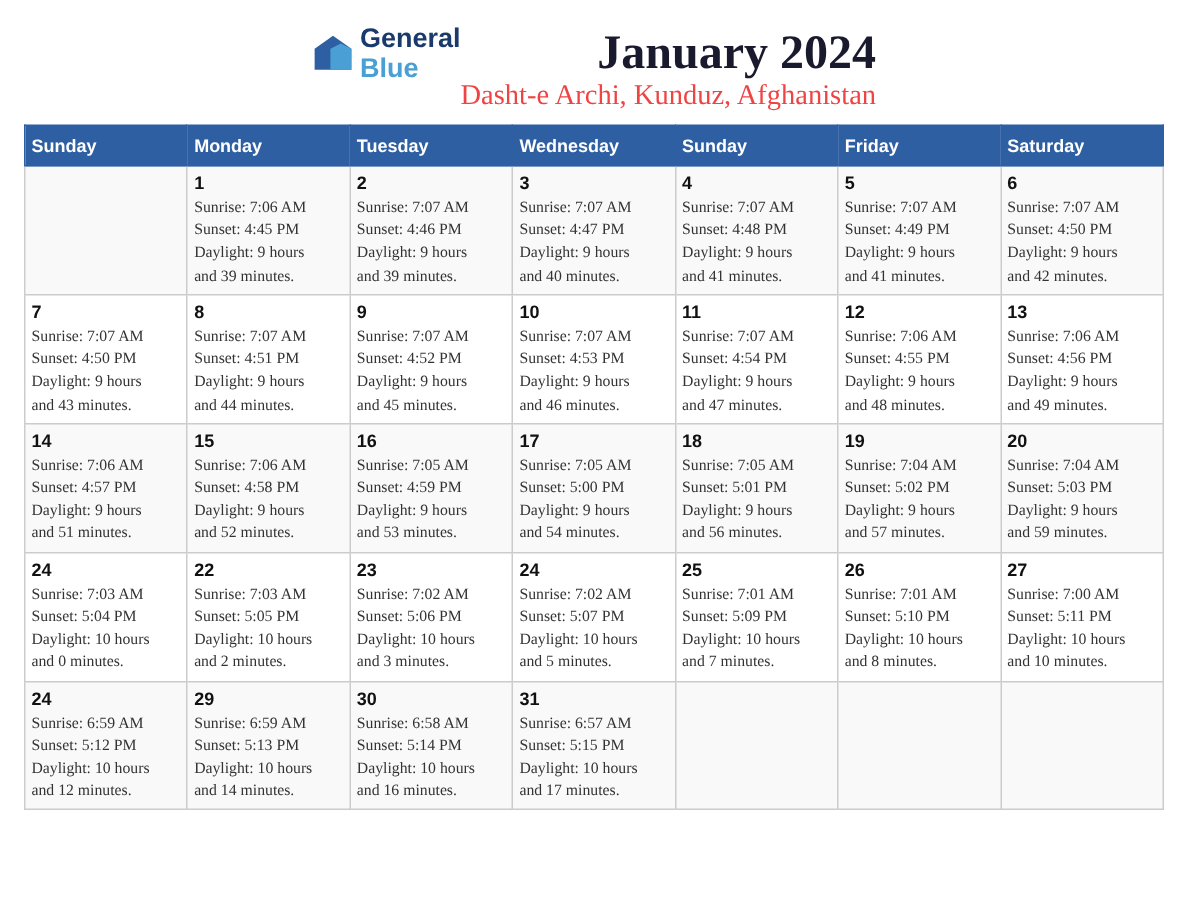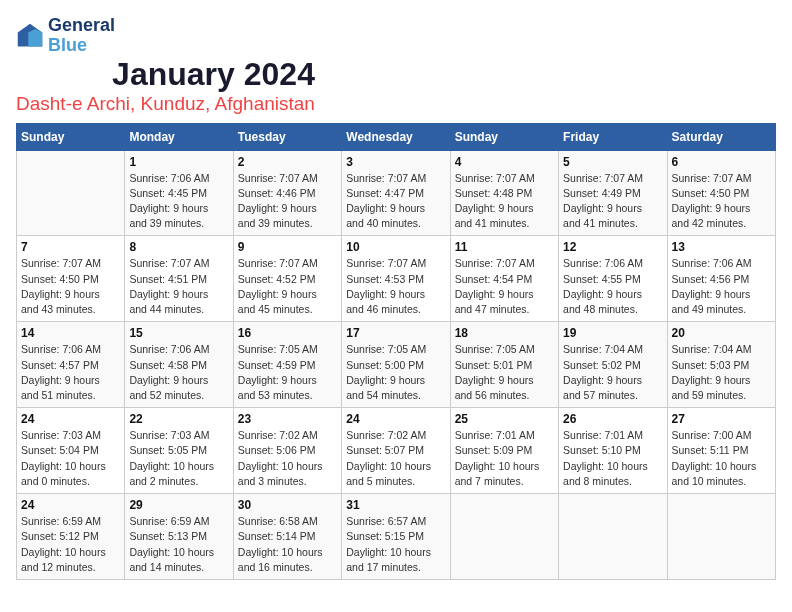--- a/index.html
+++ b/index.html
@@ -8,21 +8,20 @@
       background: #fff;
       width: 792px;
       min-height: 612px;
       padding: 16px;
     }
     .header {
       display: flex;
       justify-content: center;
       align-items: flex-start;
       margin-bottom: 8px;
-      flex-direction: column;
     }
     .logo {
       display: flex;
       align-items: center;
       gap: 4px;
     }
     .logo-text {
       font-size: 18px;
       font-weight: bold;
       color: #1a3a6b;
@@ -30,20 +29,21 @@
     }
     .logo-text span {
       color: #4a9fd4;
     }
     .logo-icon {
       width: 28px;
       height: 28px;
     }
     .title-area {
       text-align: right;
+      font-family: Liberation Serif, serif;
     }
     .main-title {
       font-size: 32px;
       font-weight: bold;
       color: #1a1a2e;
     }
     .subtitle {
       font-size: 19px;
       color: #ef4444;
     }
@@ -74,20 +74,21 @@
     .day-number {
       font-weight: bold;
       font-size: 12px;
       margin-bottom: 2px;
       color: #111;
     }
     .day-info {
       color: #333;
       font-size: 10.5px;
       line-height: 1.45;
+      font-family: Liberation Serif, serif;
     }
     .empty-cell {
       background: #fff !important;
     }
     tbody tr:nth-child(odd) .empty-cell {
       background: #f9f9f9 !important;
     }
   </style>
 </head>
 <body>

